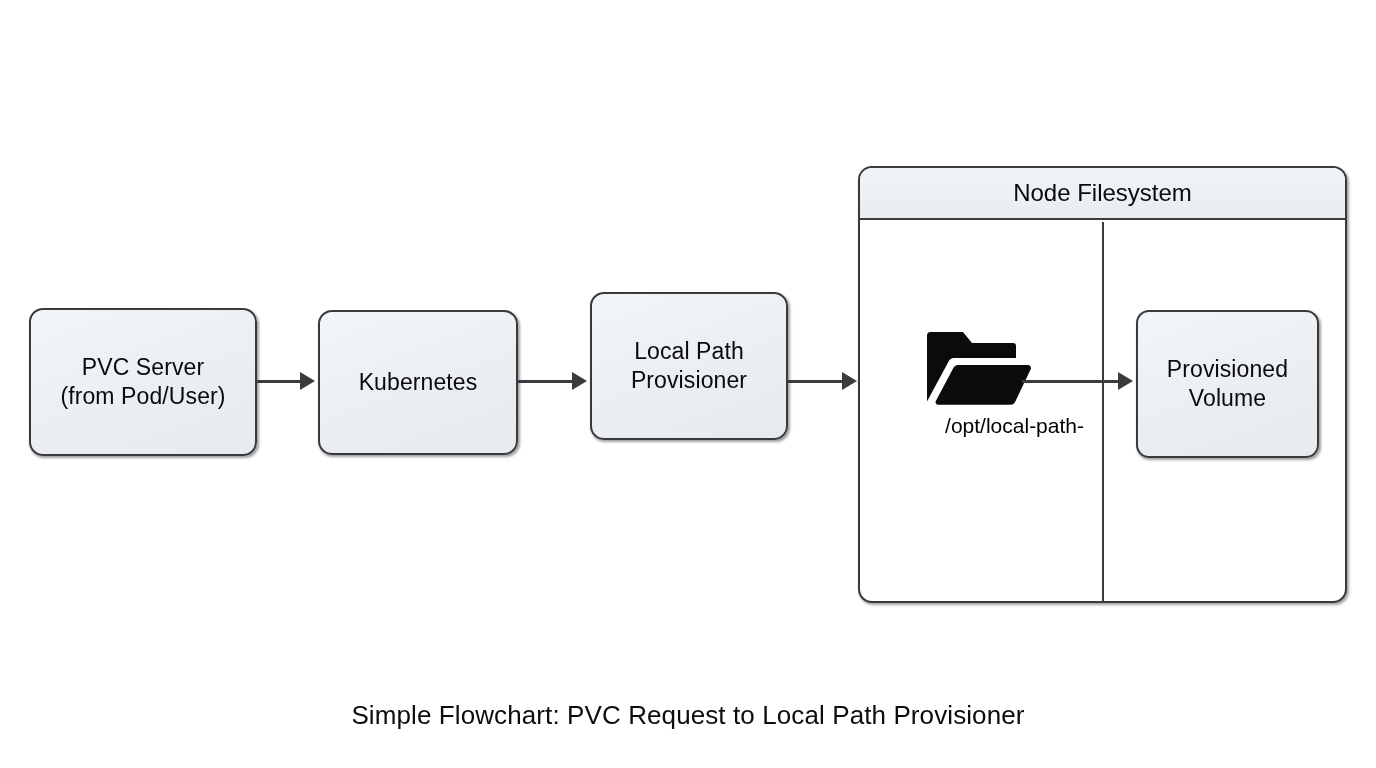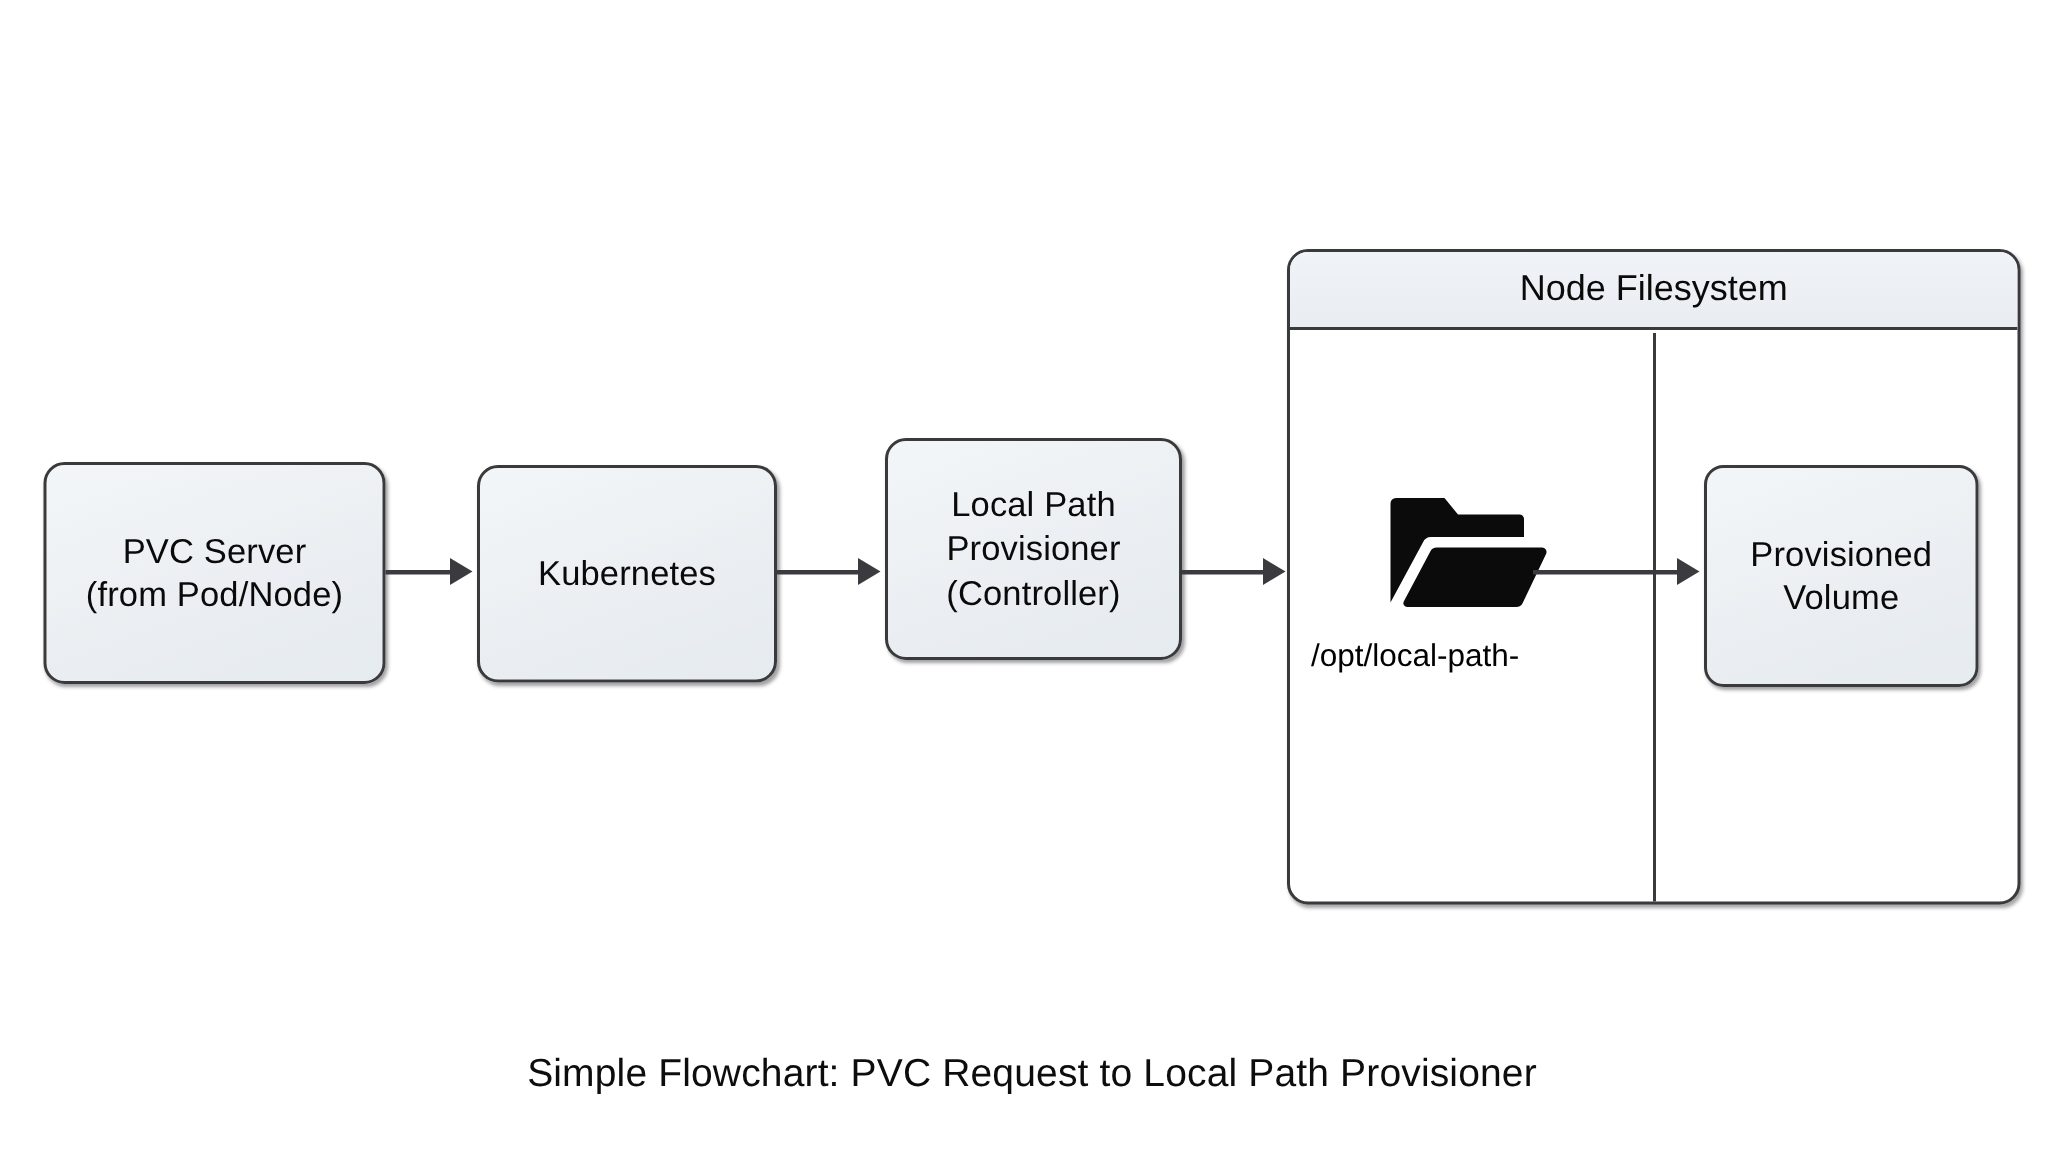--- a/index.html
+++ b/index.html
@@ -106,24 +106,24 @@
     display: flex;
     flex-direction: column;
     align-items: center;
   }
   #folder-icon {
     width: 112px;
     height: 82px;
     display: block;
   }
   #folder-path {
-    margin-top: 17px;
+    margin-top: 5px;
     font-size: 21px;
     line-height: 1.22;
-    text-align: left;
+    text-align: right;
     color: #000;
     width: 210px;
   }
   #folder-path span { display: block; white-space: nowrap; }
 
   
   .edge {
     position: absolute;
     height: 2.6px;
     background: #3b3b3f;
@@ -159,41 +159,40 @@
   }
 </style>
 </head>
 <body>
 
 <div id="canvas">
 
   <div class="node" id="node-pvc">
     <span class="lines">
       <span>PVC Server</span>
-      <span>(from Pod/Node)</span>
+      <span>(from Pod/User)</span>
     </span>
   </div>
 
   <div class="edge" id="edge-1"></div>
   <div class="arrowhead" id="arrow-1"></div>
 
   <div class="node" id="node-apiserver">
     <span class="lines">
       <span>Kubernetes</span>
     </span>
   </div>
 
   <div class="edge" id="edge-2"></div>
   <div class="arrowhead" id="arrow-2"></div>
 
   <div class="node" id="node-provisioner">
     <span class="lines">
       <span>Local Path</span>
       <span>Provisioner</span>
-      <span>(Controller)</span>
     </span>
   </div>
 
   <div class="edge" id="edge-3"></div>
   <div class="arrowhead" id="arrow-3"></div>
 
   <div id="container-node-fs">
     <div id="container-header">
       <span>Node Filesystem</span>
     </div>

